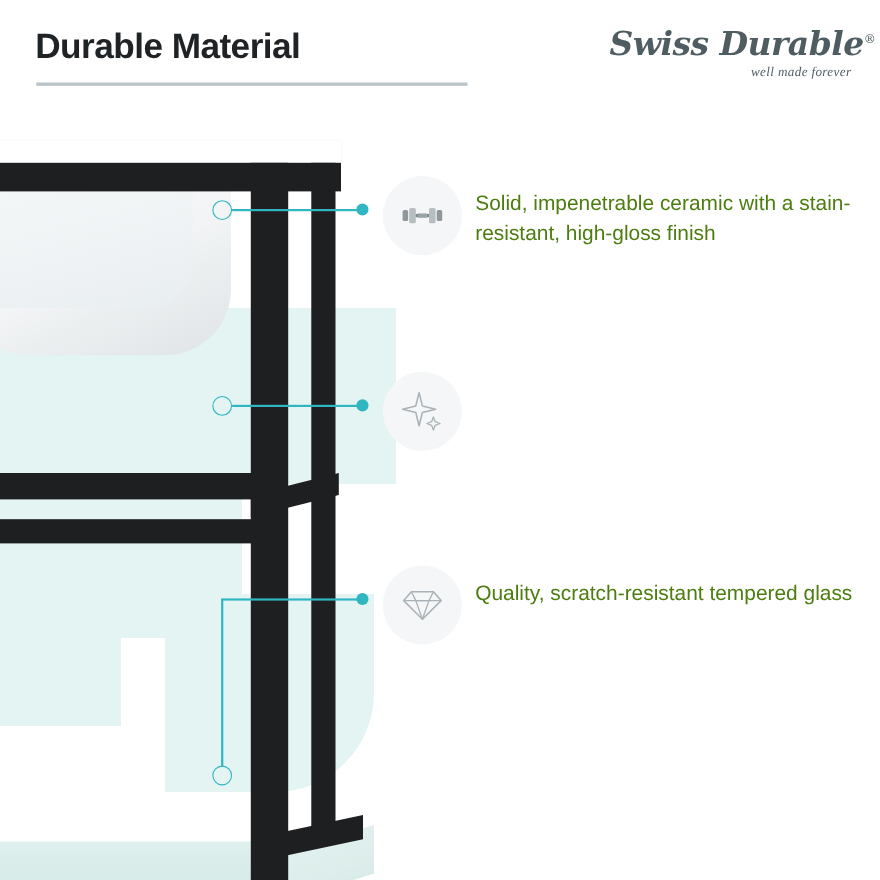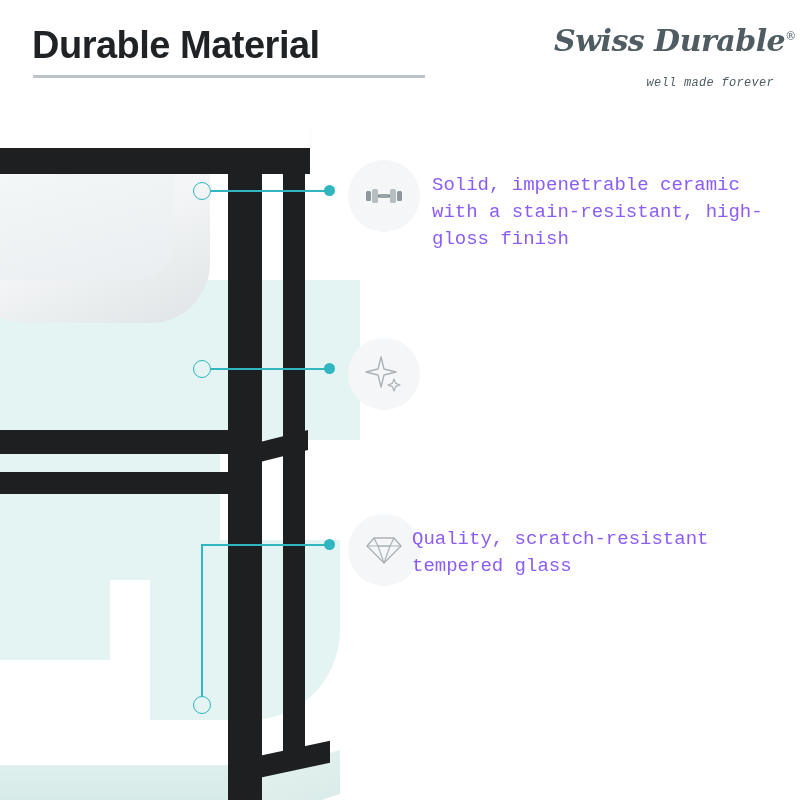--- a/index.html
+++ b/index.html
@@ -22,21 +22,21 @@
     height: 800px;
     background: #ffffff;
     overflow: hidden;
   }
 
   
   #header-title {
     position: absolute;
     left: 32px;
     top: 24px;
-    font-size: 38px;
+    font-size: 32px;
     font-weight: bold;
     color: #1f2326;
     letter-spacing: -0.5px;
     white-space: nowrap;
   }
   #title-underline {
     position: absolute;
     left: 33px;
     top: 75px;
     width: 392px;
@@ -63,25 +63,25 @@
     letter-spacing: -0.5px;
     white-space: nowrap;
   }
   #logo-reg {
     font-size: 11px;
     vertical-align: super;
     font-style: normal;
     font-weight: normal;
   }
   #logo-tag {
-    font-family: Liberation Mono, monospace;
+    font-family: Liberation Serif, serif;
     font-style: italic;
     font-size: 12px;
     color: #4f5d63;
-    margin-top: 20px;
+    margin-top: 2px;
     letter-spacing: 0.3px;
     white-space: nowrap;
   }
 
   
   #photo {
     position: absolute;
     left: 0;
     top: 120px;
     width: 360px;
@@ -236,23 +236,22 @@
     background: #f4f6f7;
     display: flex;
     align-items: center;
     justify-content: center;
   }
   .callout-text {
     position: absolute;
     left: 94px;
     font-size: 19px;
     line-height: 27px;
-    color: #8b5cf6;
+    color: #4d7c0f;
     width: 350px;
-    font-family: Liberation Mono, monospace;
   }
 
   
   .conn {
     position: absolute;
     background: #2fb6c0;
   }
   .conn-h { height: 1.5px; }
   .conn-v { width: 1.5px; }
   .dot {
@@ -343,15 +342,15 @@
 
   <div class="icon-circle" style="left:348px; top:514px;">
     <svg width="40" height="36" viewBox="0 0 40 36">
       <path d="M10 6 L30 6 L37 14 L20 31 L3 14 Z" fill="none" stroke="#aab2b7" stroke-width="1.4" stroke-linejoin="round"></path>
       <path d="M3 14 L37 14" fill="none" stroke="#aab2b7" stroke-width="1.2"></path>
       <path d="M10 6 L14 14 L20 31" fill="none" stroke="#aab2b7" stroke-width="1.2" stroke-linejoin="round"></path>
       <path d="M30 6 L26 14 L20 31" fill="none" stroke="#aab2b7" stroke-width="1.2" stroke-linejoin="round"></path>
       <path d="M14 14 L26 14" fill="none" stroke="#aab2b7" stroke-width="1.2"></path>
     </svg>
   </div>
-  <div class="callout-text" style="left:412px; top:526px;">Quality, scratch-resistant tempered glass</div>
+  <div class="callout-text" style="left:432px; top:526px;">Quality, scratch-resistant tempered glass</div>
 
 </div>
 
 </body></html>

